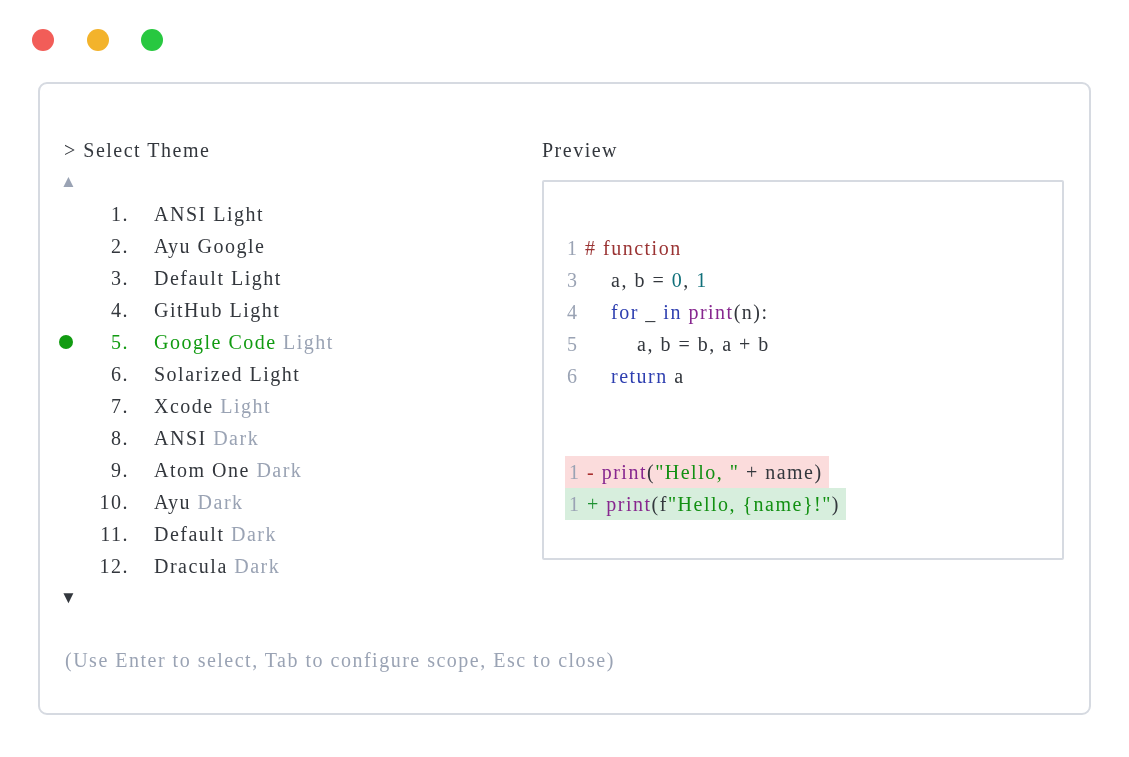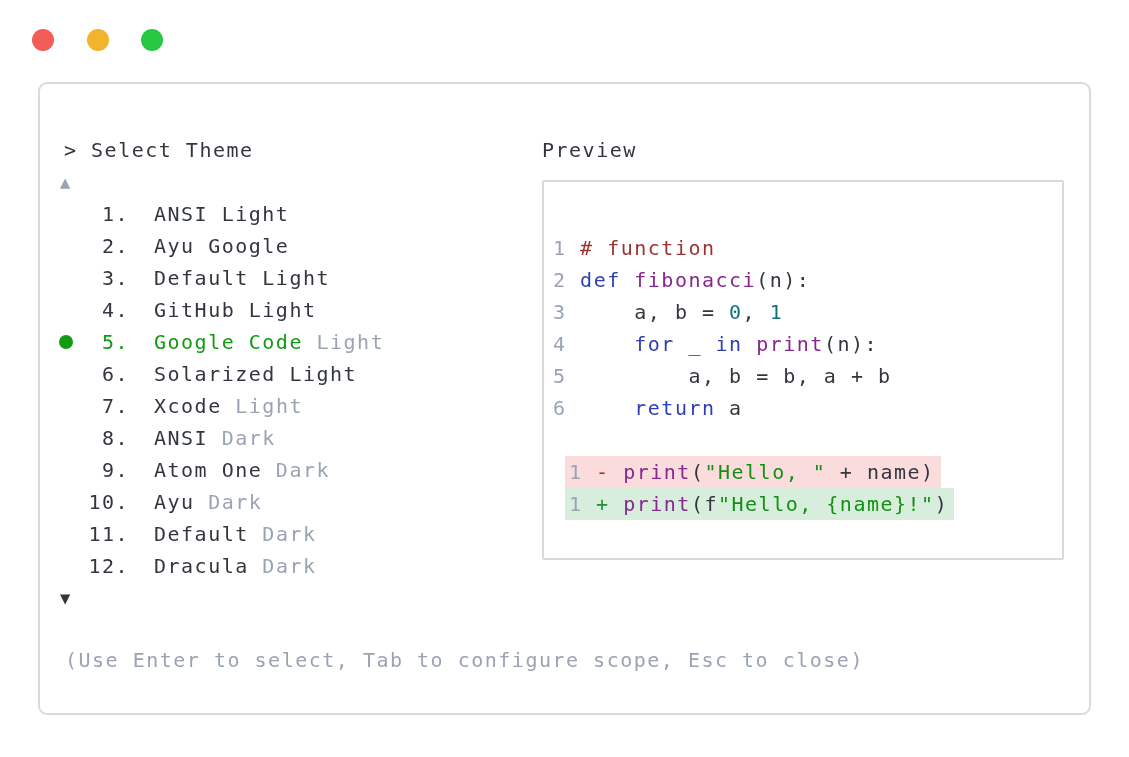--- a/index.html
+++ b/index.html
@@ -19,20 +19,21 @@
   .dot.yellow { background: var(--traffic-yellow, #f3b32b); }
   .dot.green  { background: var(--traffic-green, #28c840); }
 
   
   .panel {
     position: absolute; left: 38px; top: 82px;
     width: 1053px; height: 633px;
     background: #fff;
     border: 2px solid var(--panel-border, #d6dae1);
     border-radius: 9px;
+    font-family: Liberation Serif, serif;
   }
 
   .prompt { position: absolute; left: 24px; top: 50px; height: 32px; white-space: pre; }
   .scroll-up {
     position: absolute; left: 20px; top: 82px; height: 32px;
     color: var(--dim, #9aa3b4); font-size: 17px; letter-spacing: 0;
   }
   .scroll-down {
     position: absolute; left: 20px; top: 498px; height: 32px;
     color: var(--plain, #33373d); font-size: 17px; letter-spacing: 0;
@@ -56,21 +57,21 @@
   
   .preview-label { position: absolute; left: 502px; top: 50px; height: 32px; }
   .preview-box {
     position: absolute; left: 502px; top: 96px;
     width: 522px; height: 380px;
     background: #fff;
     border: 2px solid var(--panel-border, #d6dae1);
     border-radius: 2px;
   }
   .code-block { position: absolute; left: 0; top: 50px; width: 100%; }
-  .code-line { height: 32px; padding-left: 9px; white-space: pre; }
+  .code-line { height: 32px; padding-left: 23px; white-space: pre; }
   .code-line .lineno { color: var(--line-number, #9aa3b4); }
 
   .diff-block { position: absolute; left: 0; top: 274px; width: 100%; }
   .diff-line { height: 32px; padding-left: 21px; white-space: pre; }
   .diff-inner { display: inline-block; height: 32px; padding: 0 6px 0 4px; }
   .diff-line.removed .diff-inner { background: var(--removed-bg, #fbdcdc); }
   .diff-line.added   .diff-inner { background: var(--added-bg, #d7eedd); }
   .diff-inner .lineno { color: var(--line-number, #9aa3b4); }
 
   
@@ -115,21 +116,20 @@
 
   <div class="scroll-down">▼</div>
 
   <div class="help-text">(Use Enter to select, Tab to configure scope, Esc to close)</div>
 
   <div class="preview-label">Preview</div>
 
   <div class="preview-box">
     <div class="code-block" id="code-block">
         <div class="code-line"><span class="lineno">1 </span><span class="tok-com"># function</span></div>
-        <div class="code-line"><span class="lineno">2 </span><span class="tok-kwd">def</span><span class="tok-pln"> </span><span class="tok-typ">fibonacci</span><span class="tok-pln">(n):</span></div>
         <div class="code-line"><span class="lineno">3 </span><span class="tok-pln">    a, b = </span><span class="tok-lit">0</span><span class="tok-pln">, </span><span class="tok-lit">1</span></div>
         <div class="code-line"><span class="lineno">4 </span><span class="tok-pln">    </span><span class="tok-kwd">for</span><span class="tok-pln"> _ </span><span class="tok-kwd">in</span><span class="tok-pln"> </span><span class="tok-typ">print</span><span class="tok-pln">(n):</span></div>
         <div class="code-line"><span class="lineno">5 </span><span class="tok-pln">        a, b = b, a + b</span></div>
         <div class="code-line"><span class="lineno">6 </span><span class="tok-pln">    </span><span class="tok-kwd">return</span><span class="tok-pln"> a</span></div>
       </div>
     <div class="diff-block" id="diff-block">
         <div class="diff-line removed"><span class="diff-inner"><span class="lineno">1 </span><span class="tok-minus">- </span><span class="tok-typ">print</span><span class="tok-pln">(</span><span class="tok-str">"Hello, "</span><span class="tok-pln"> + name)</span></span></div>
         <div class="diff-line added"><span class="diff-inner"><span class="lineno">1 </span><span class="tok-plus">+ </span><span class="tok-typ">print</span><span class="tok-pln">(f</span><span class="tok-str">"Hello, {name}!"</span><span class="tok-pln">)</span></span></div>
       </div>
   </div>

